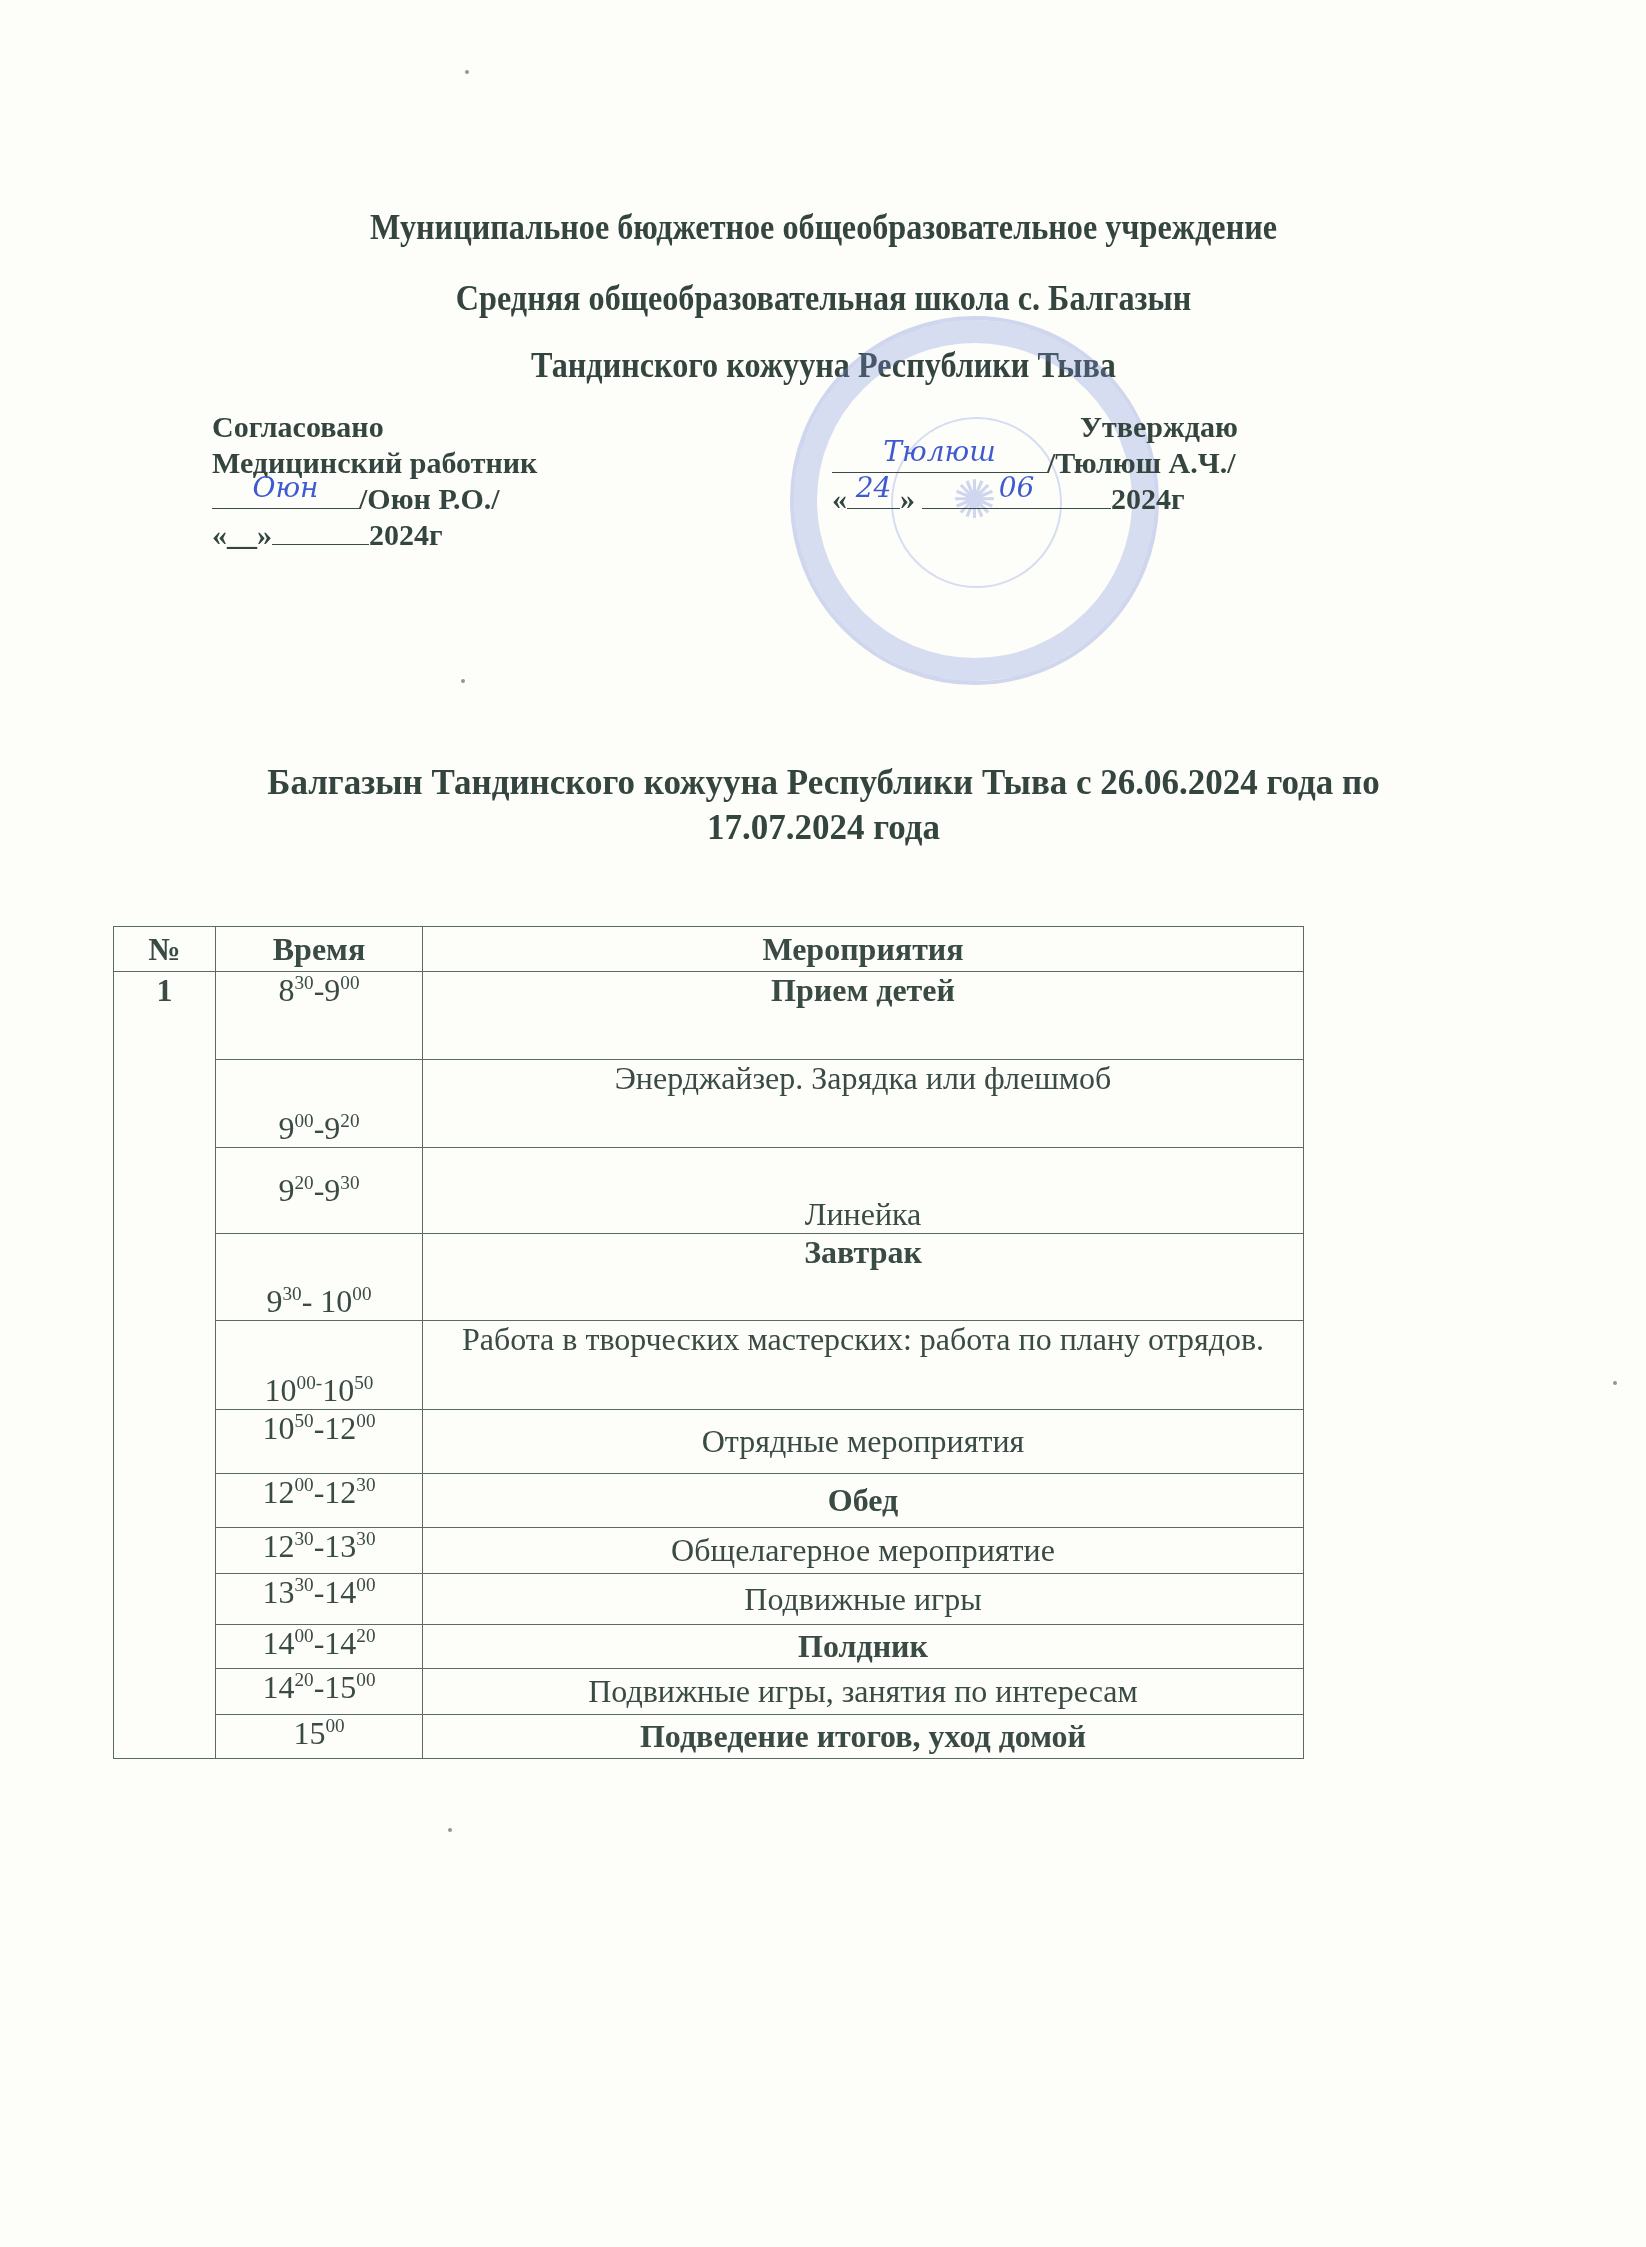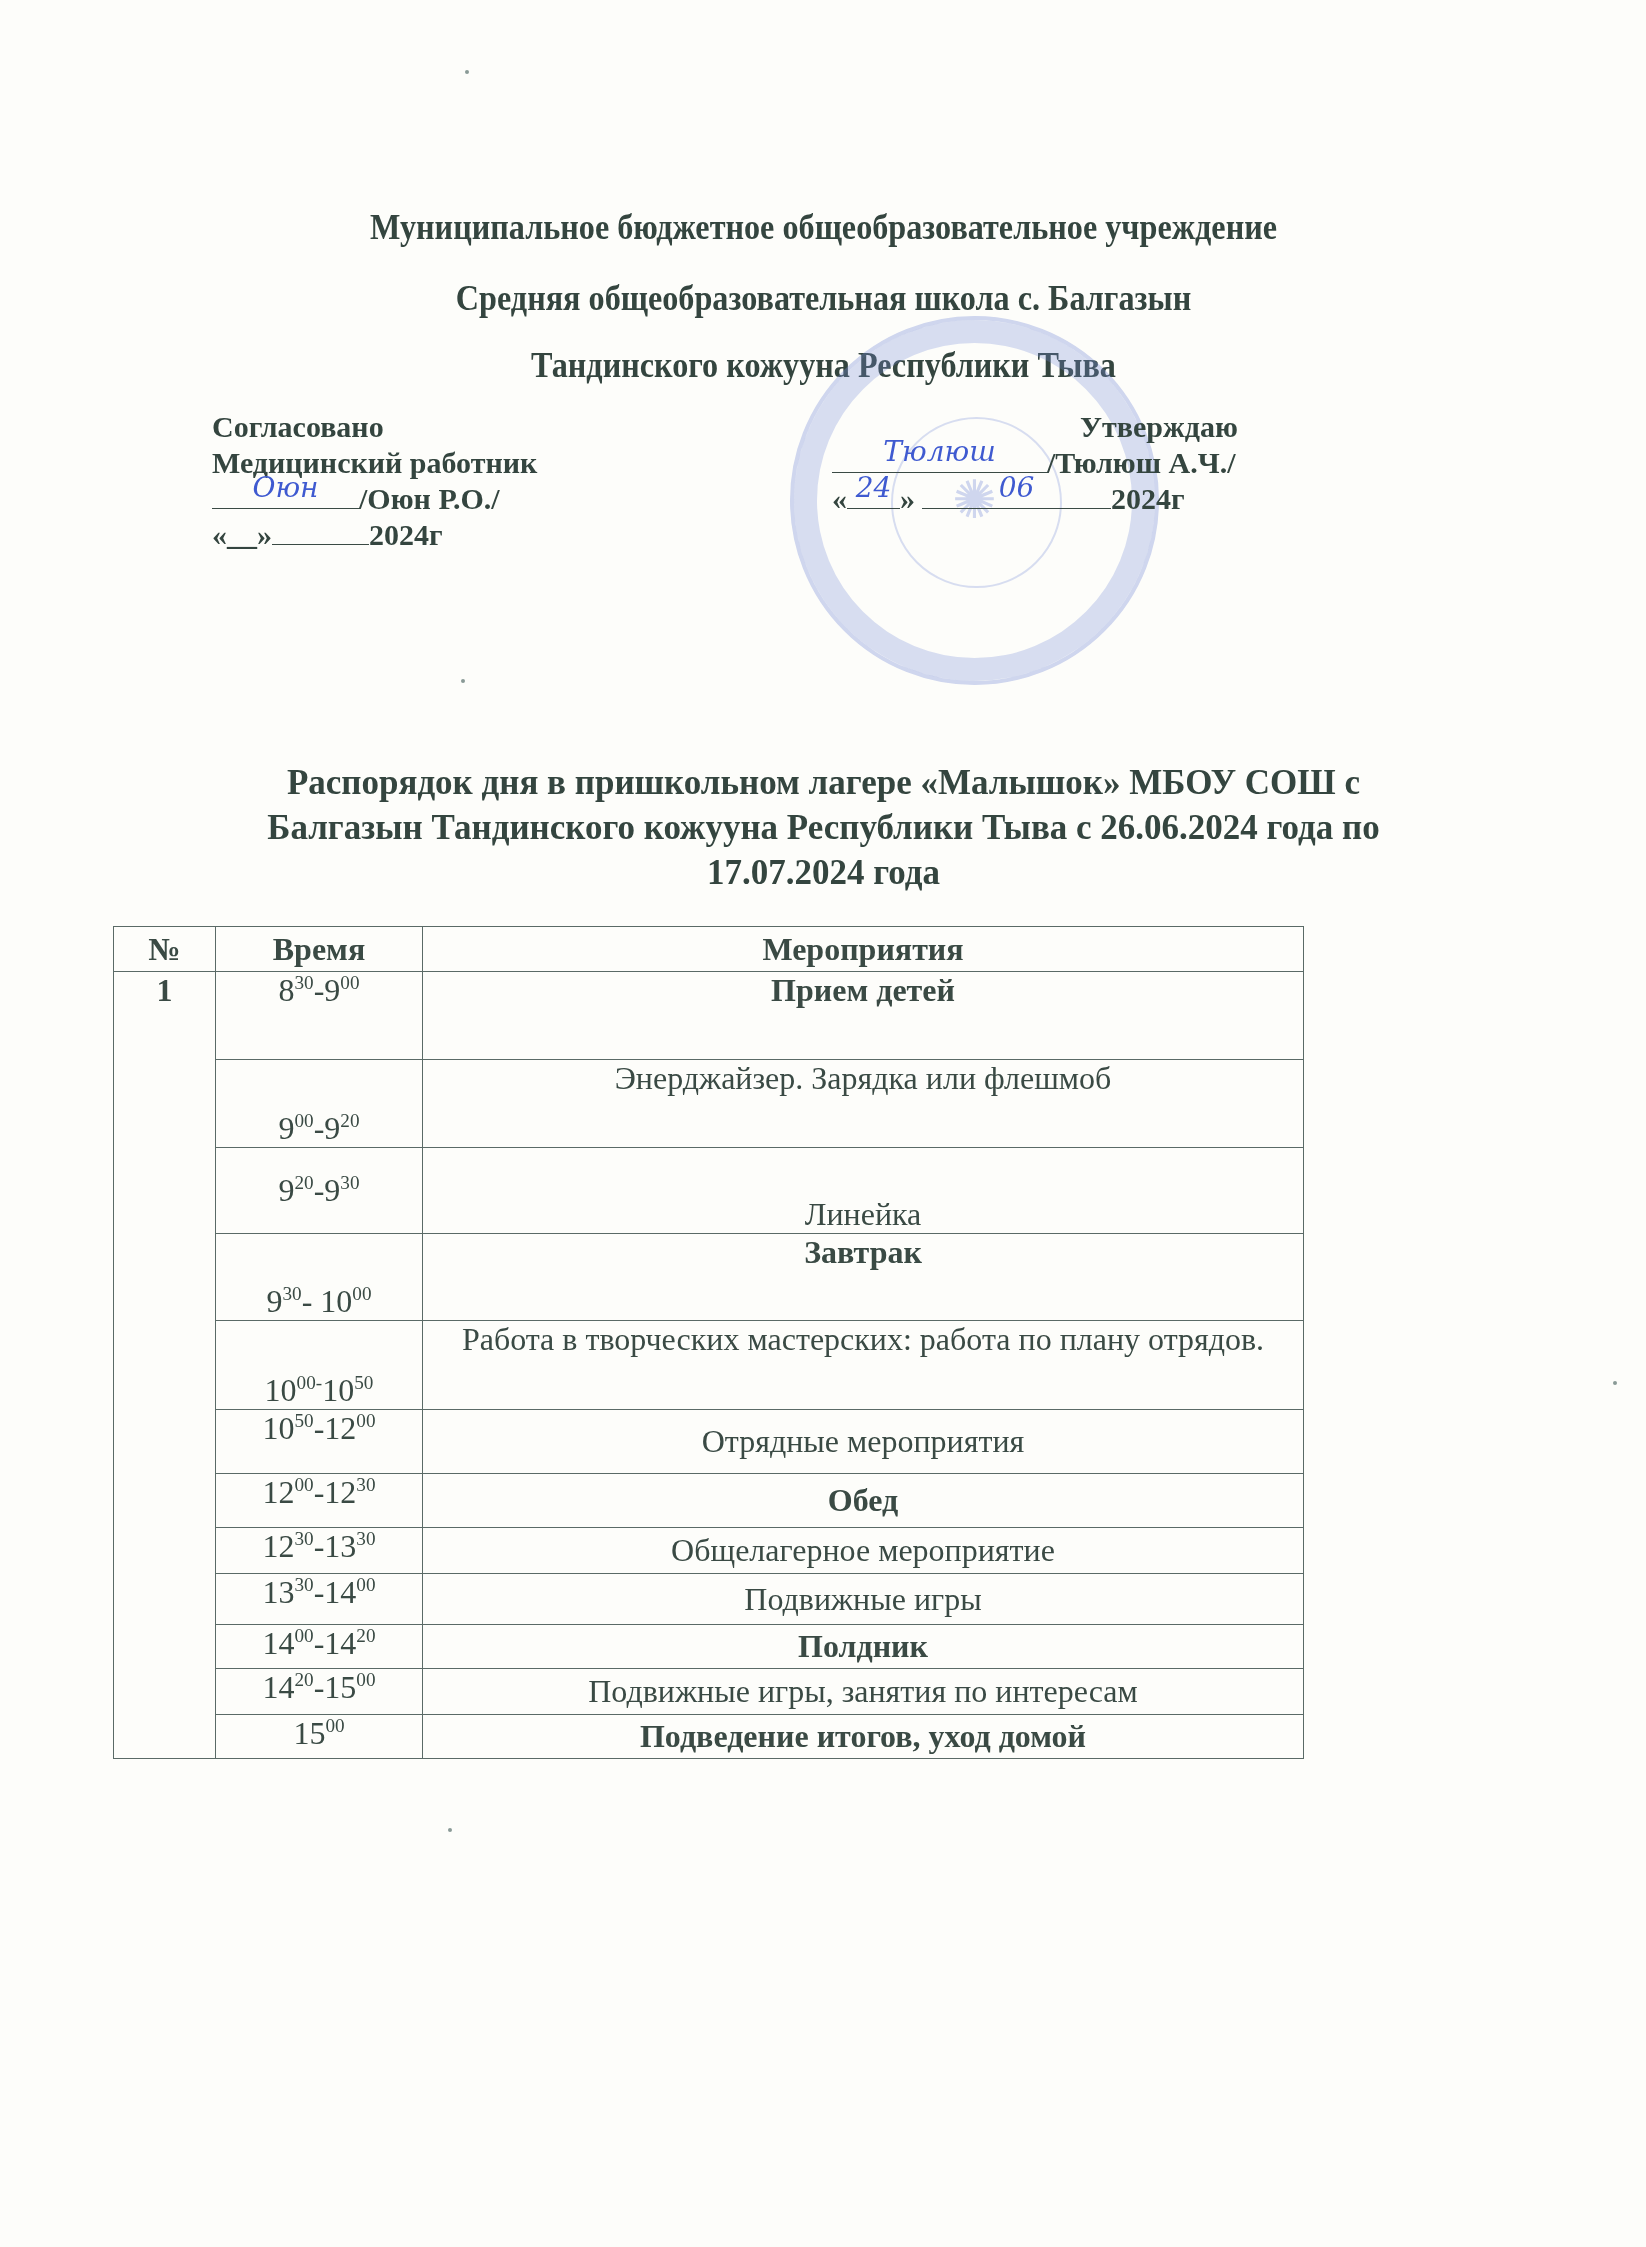--- a/index.html
+++ b/index.html
@@ -76,21 +76,20 @@
     <span class="sig-line" style="width:215px;">
       <span class="handwriting">Тюлюш</span>
     </span><span>/Тюлюш А.Ч./</span>
   </div>
   <div style="padding-left:61px;">
     <span>«</span><span class="sig-line" style="width:53px;"><span class="handwriting">24</span></span><span>»</span><span class="sig-line" style="width:189px; margin-left:7px;"><span class="handwriting">06</span></span><span>2024г</span>
   </div>
 </div>
 
 <div class="abs title" style="top:760px;">
-  <div>Распорядок дня в пришкольном лагере «Малышок» МБОУ СОШ с</div>
   <div>Балгазын Тандинского кожууна Республики Тыва с 26.06.2024 года по</div>
   <div>17.07.2024 года</div>
 </div>
 
 <table class="schedule">
   <colgroup>
       <col class="c-num">
       <col class="c-time">
       <col class="c-act">
     </colgroup>

